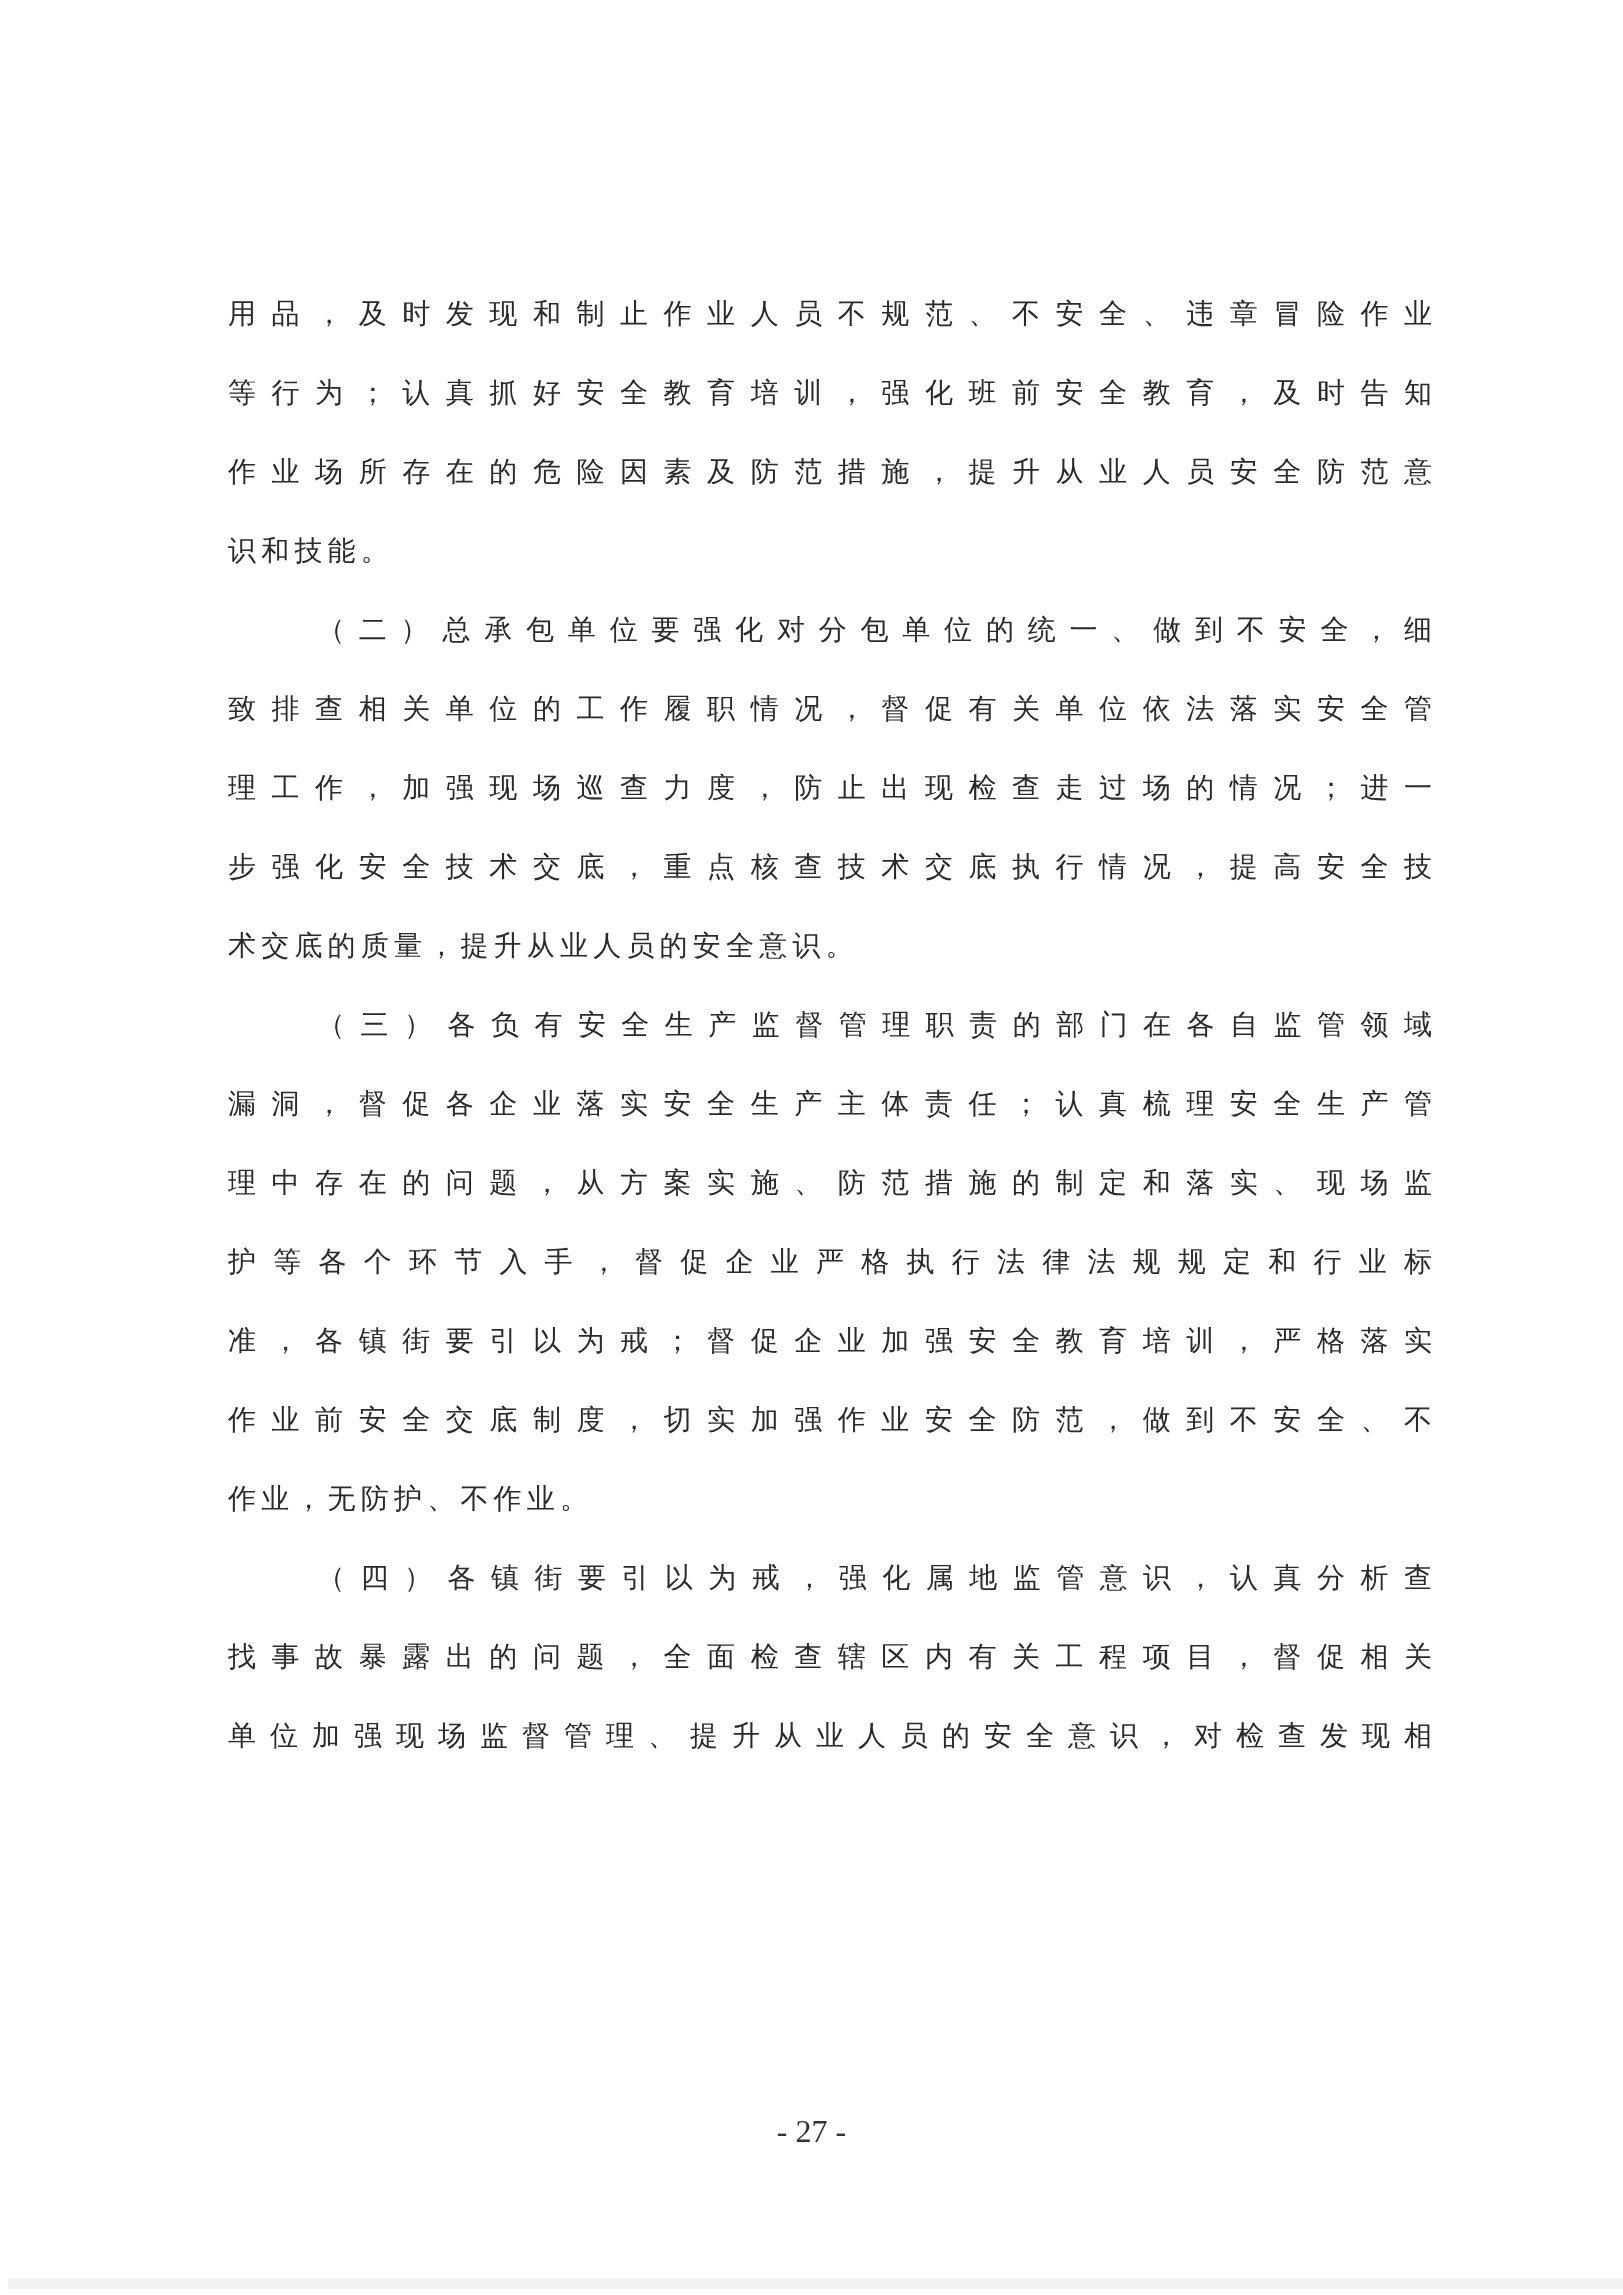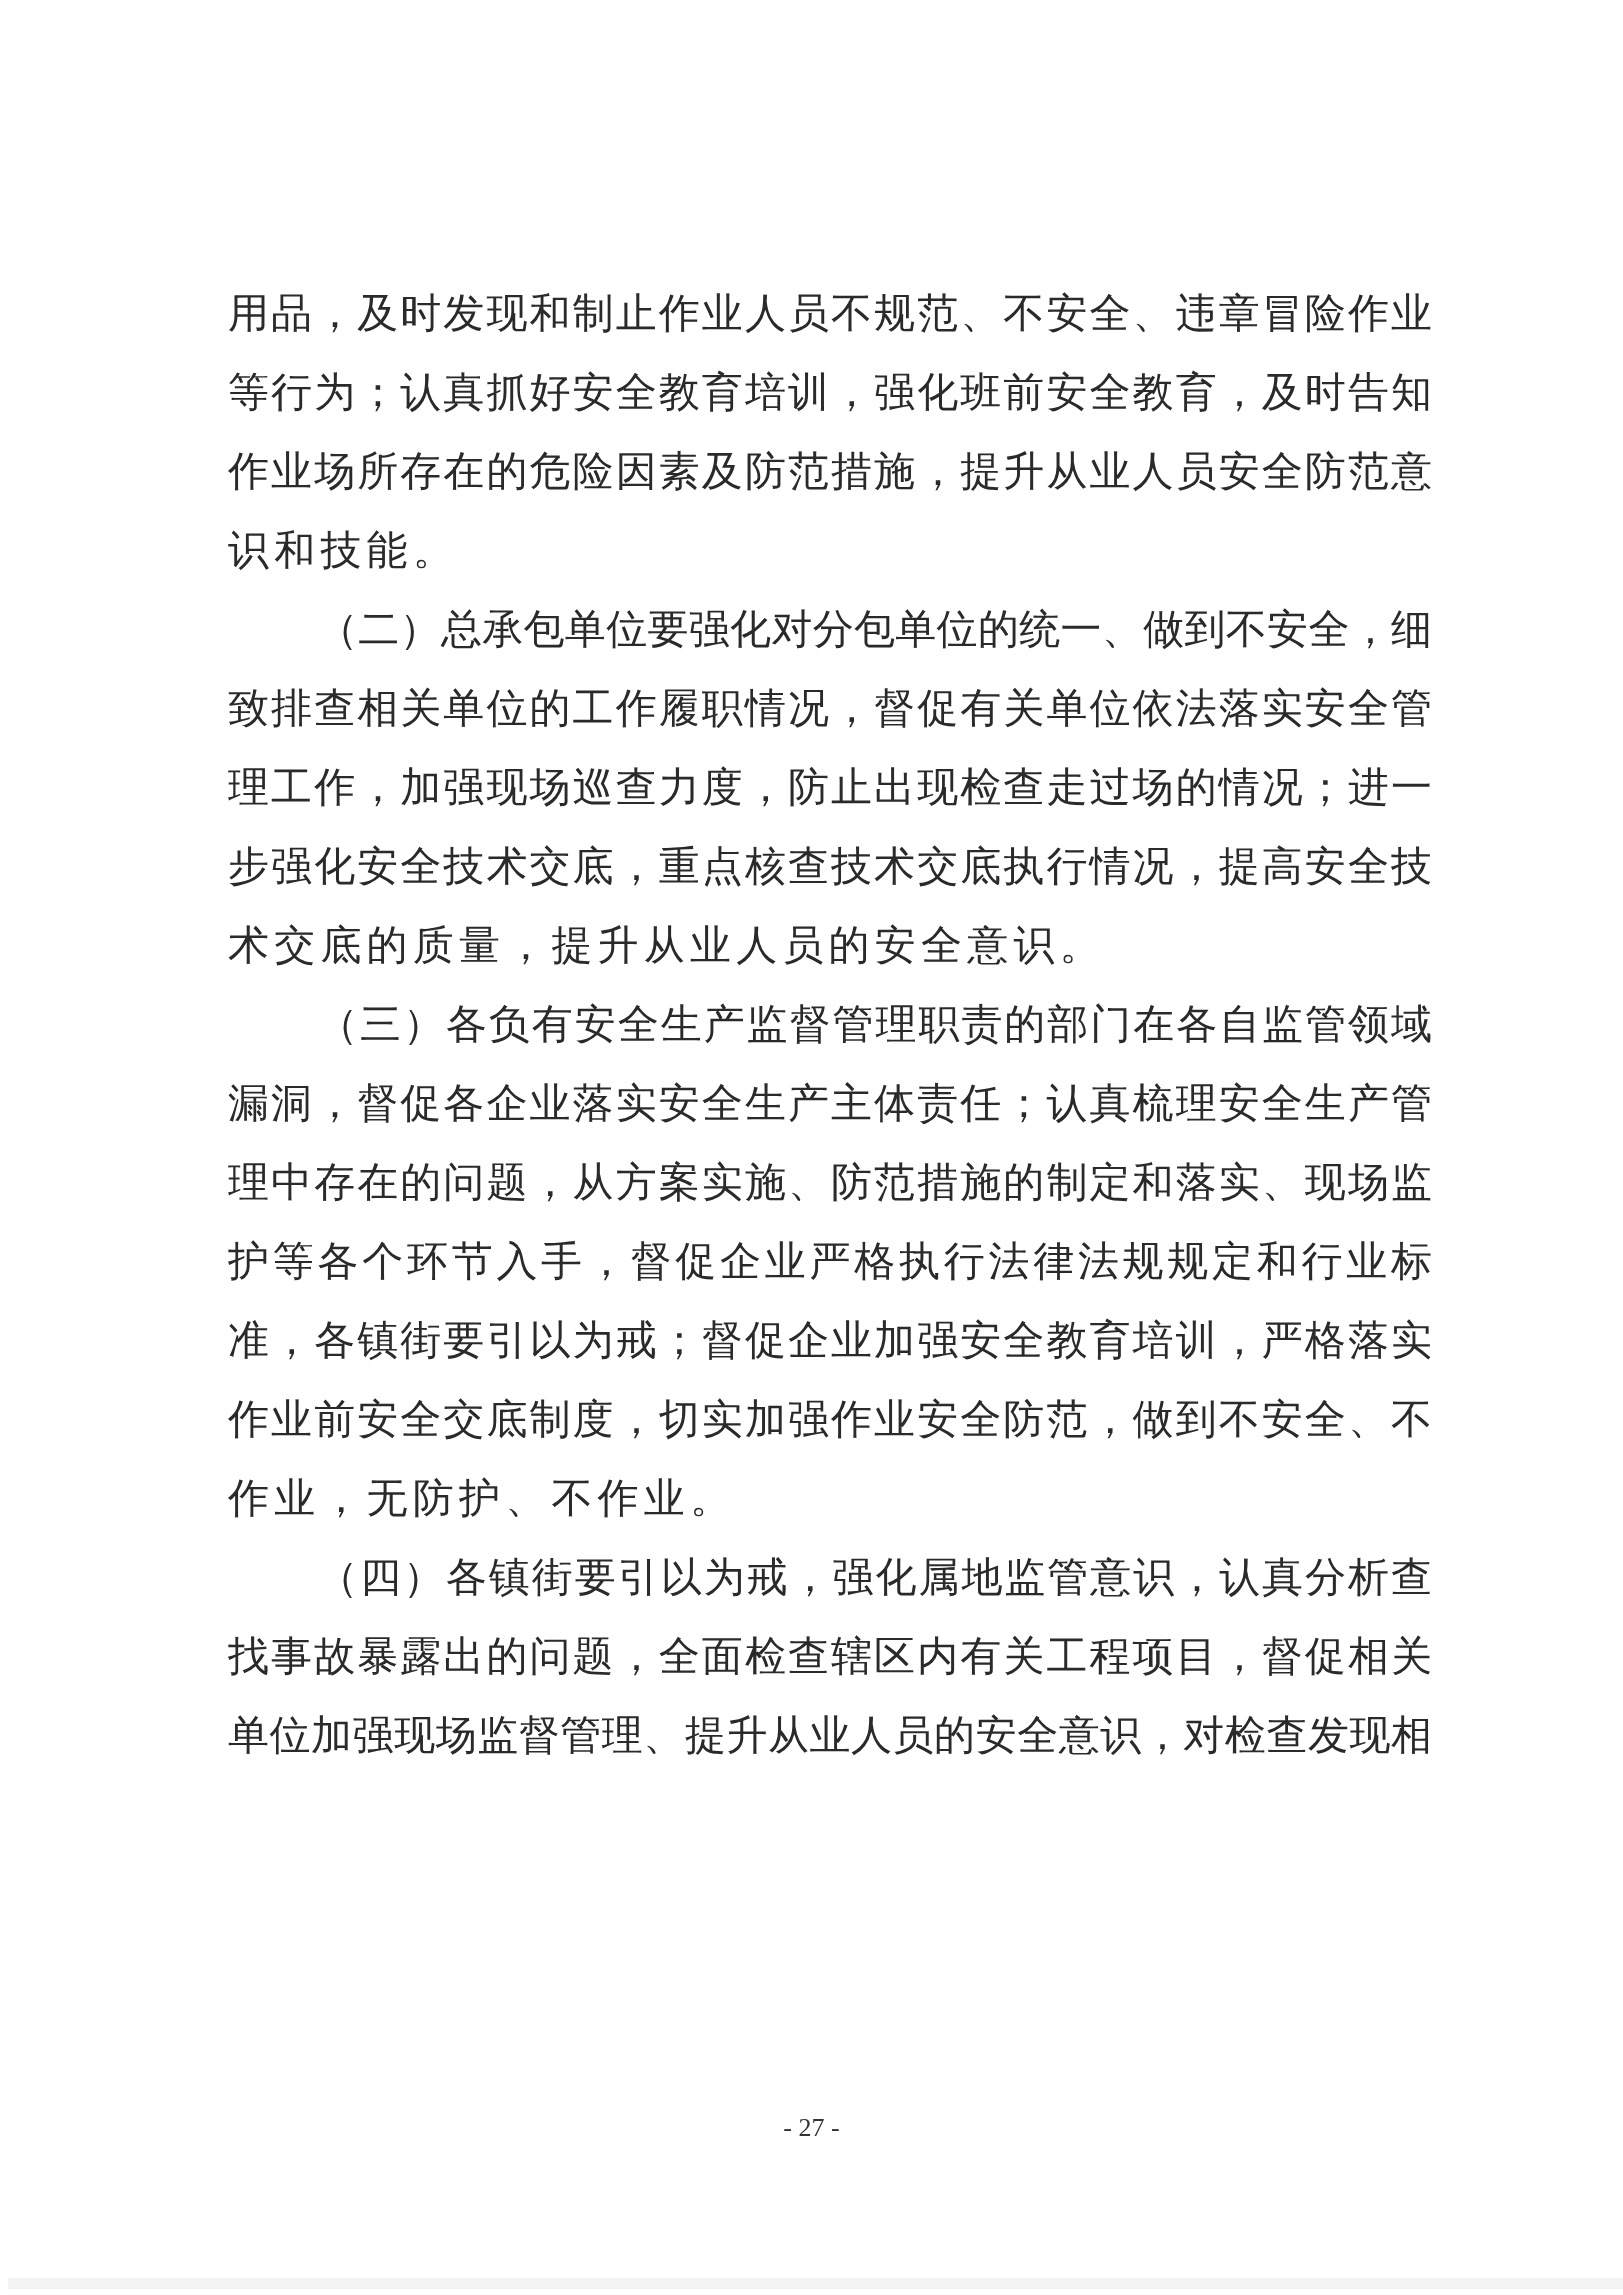--- a/index.html
+++ b/index.html
@@ -17,41 +17,41 @@
     }
     .page-body {
       position: absolute;
       left: 228px;
       top: 274px;
       width: 1204px;
     }
     .line {
       height: 79px;
       line-height: 79px;
-      font-size: 41px;
+      font-size: 28px;
       white-space: nowrap;
       text-align: justify;
       text-align-last: justify;
       letter-spacing: 0;
     }
     .line.last {
       text-align-last: left;
       letter-spacing: 5.2px;
     }
     .line.indent {
       padding-left: 89px;
     }
     .page-number {
       position: absolute;
       left: 0;
       width: 1623px;
       top: 2113px;
       text-align: center;
       font-family: "Liberation Serif", serif;
-      font-size: 26px;
+      font-size: 32px;
       color: #333333;
     }
     .scan-band {
       position: absolute;
       left: 7.9px;
       right: 0;
       top: 2278px;
       height: 10.5px;
       background: #f3f3f3;
     }

